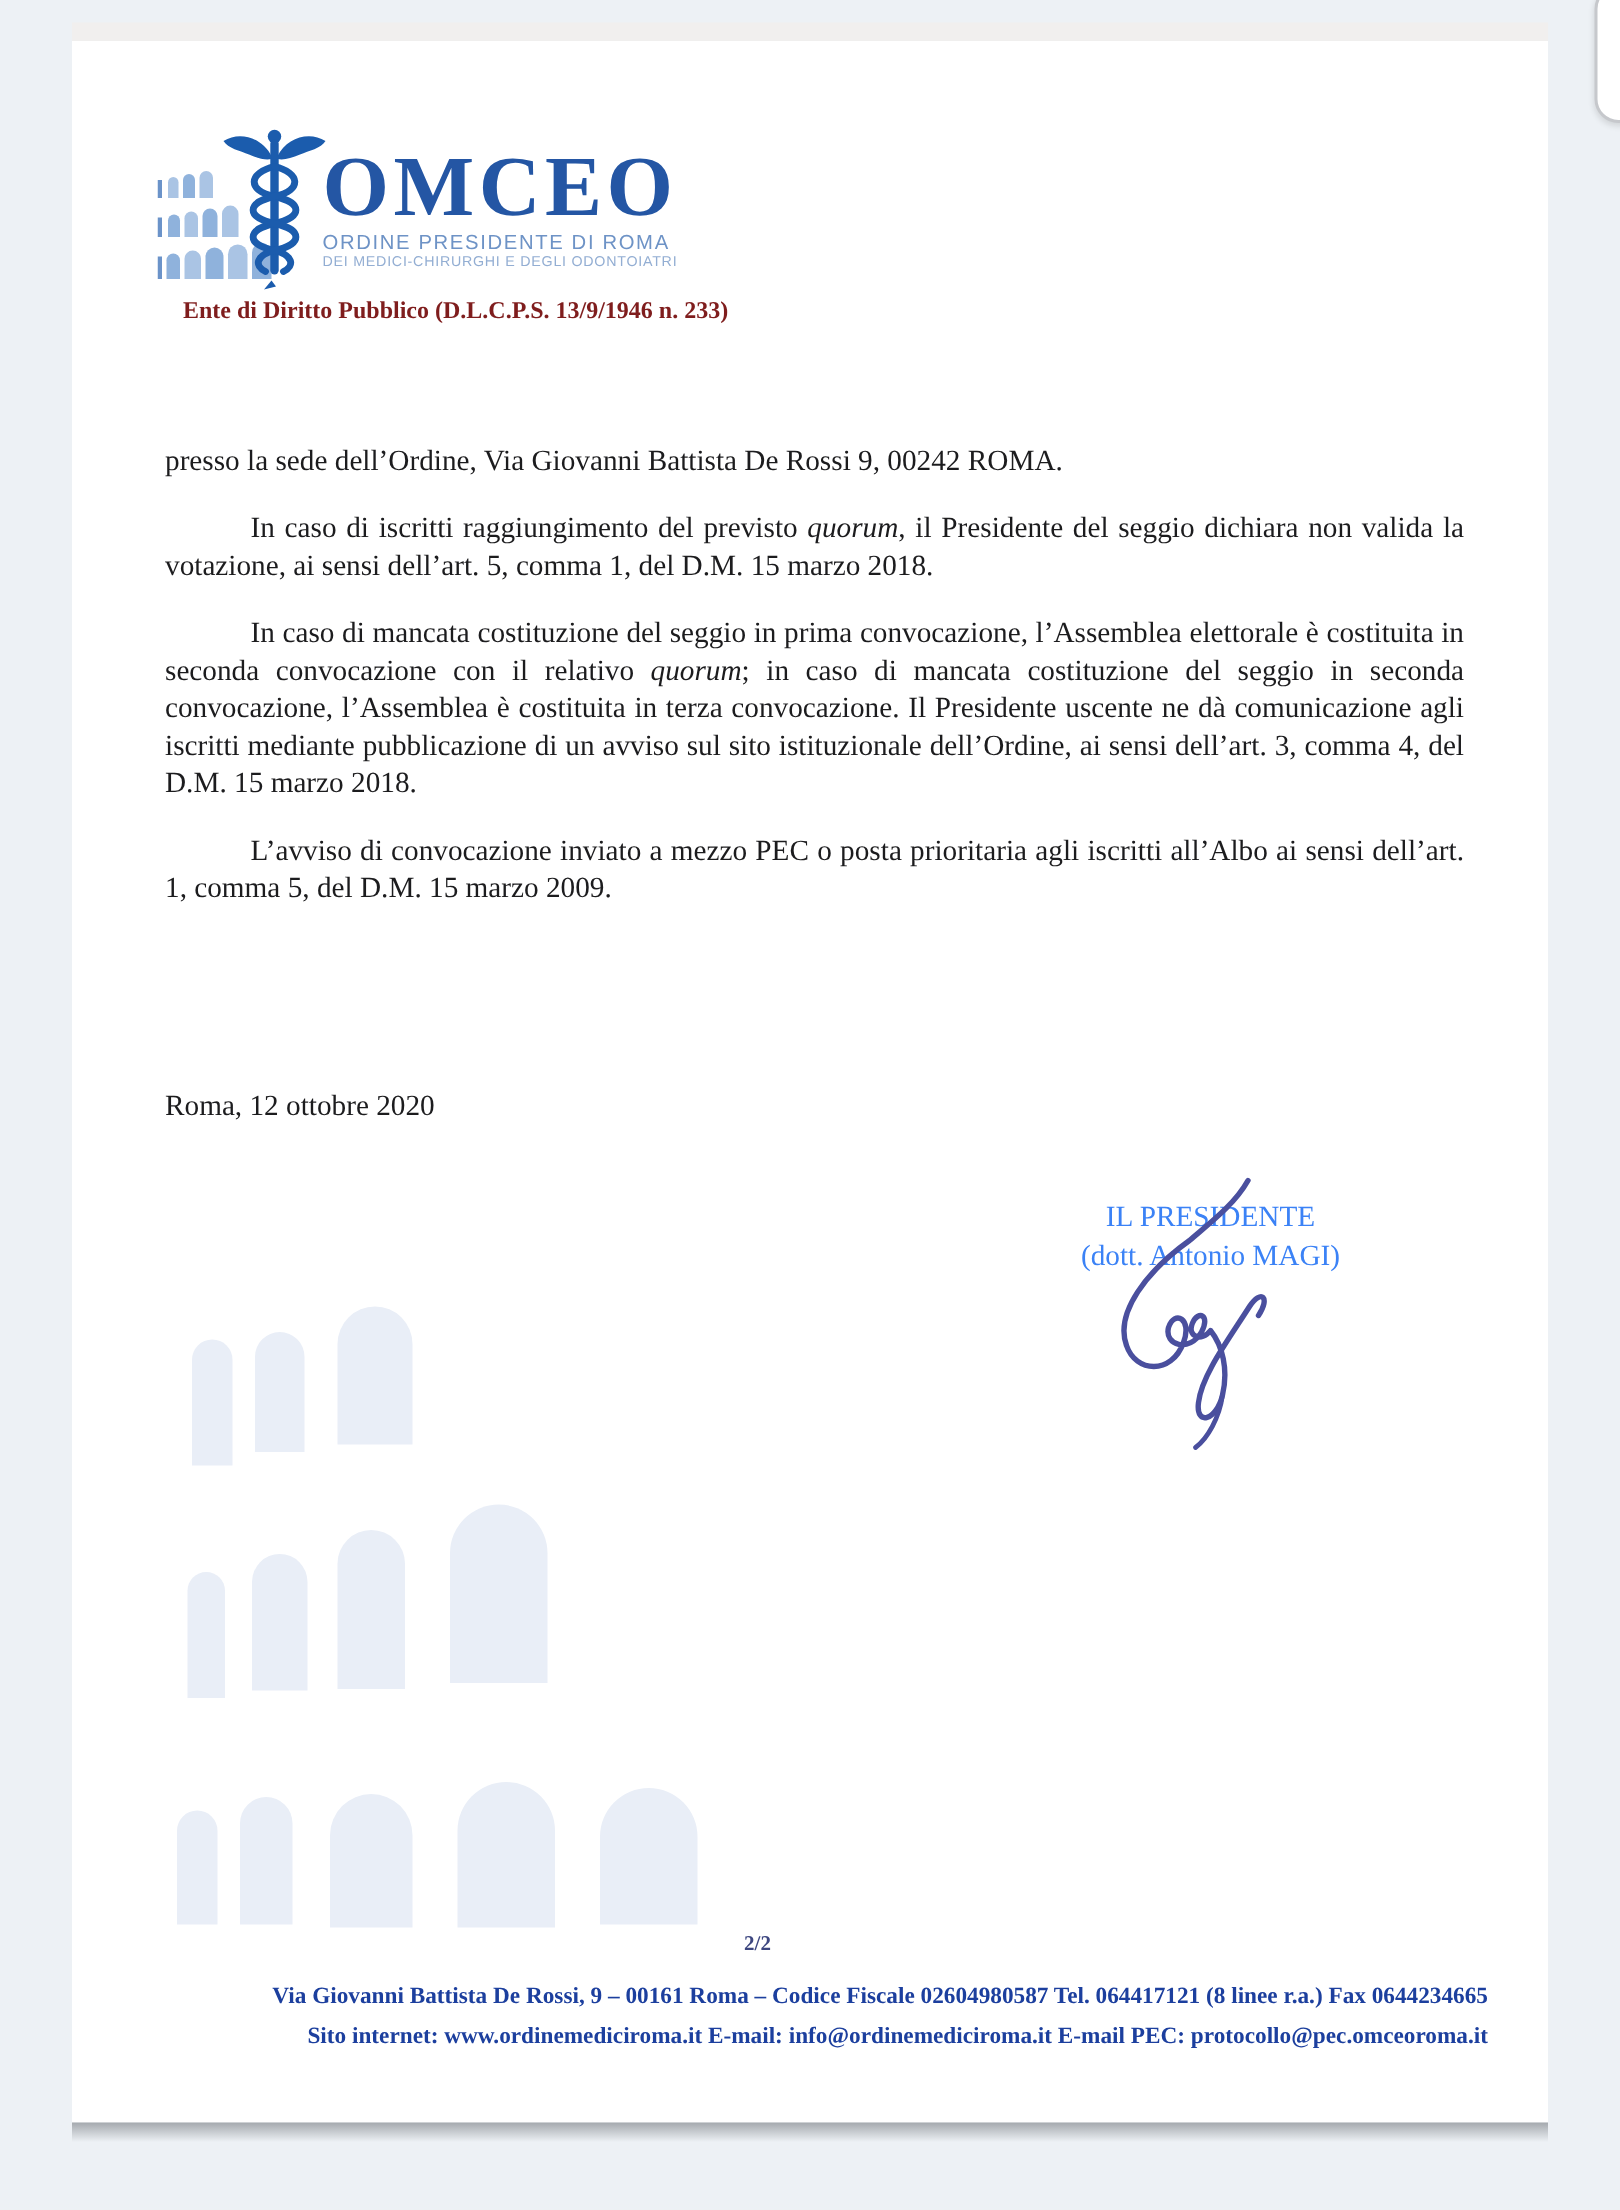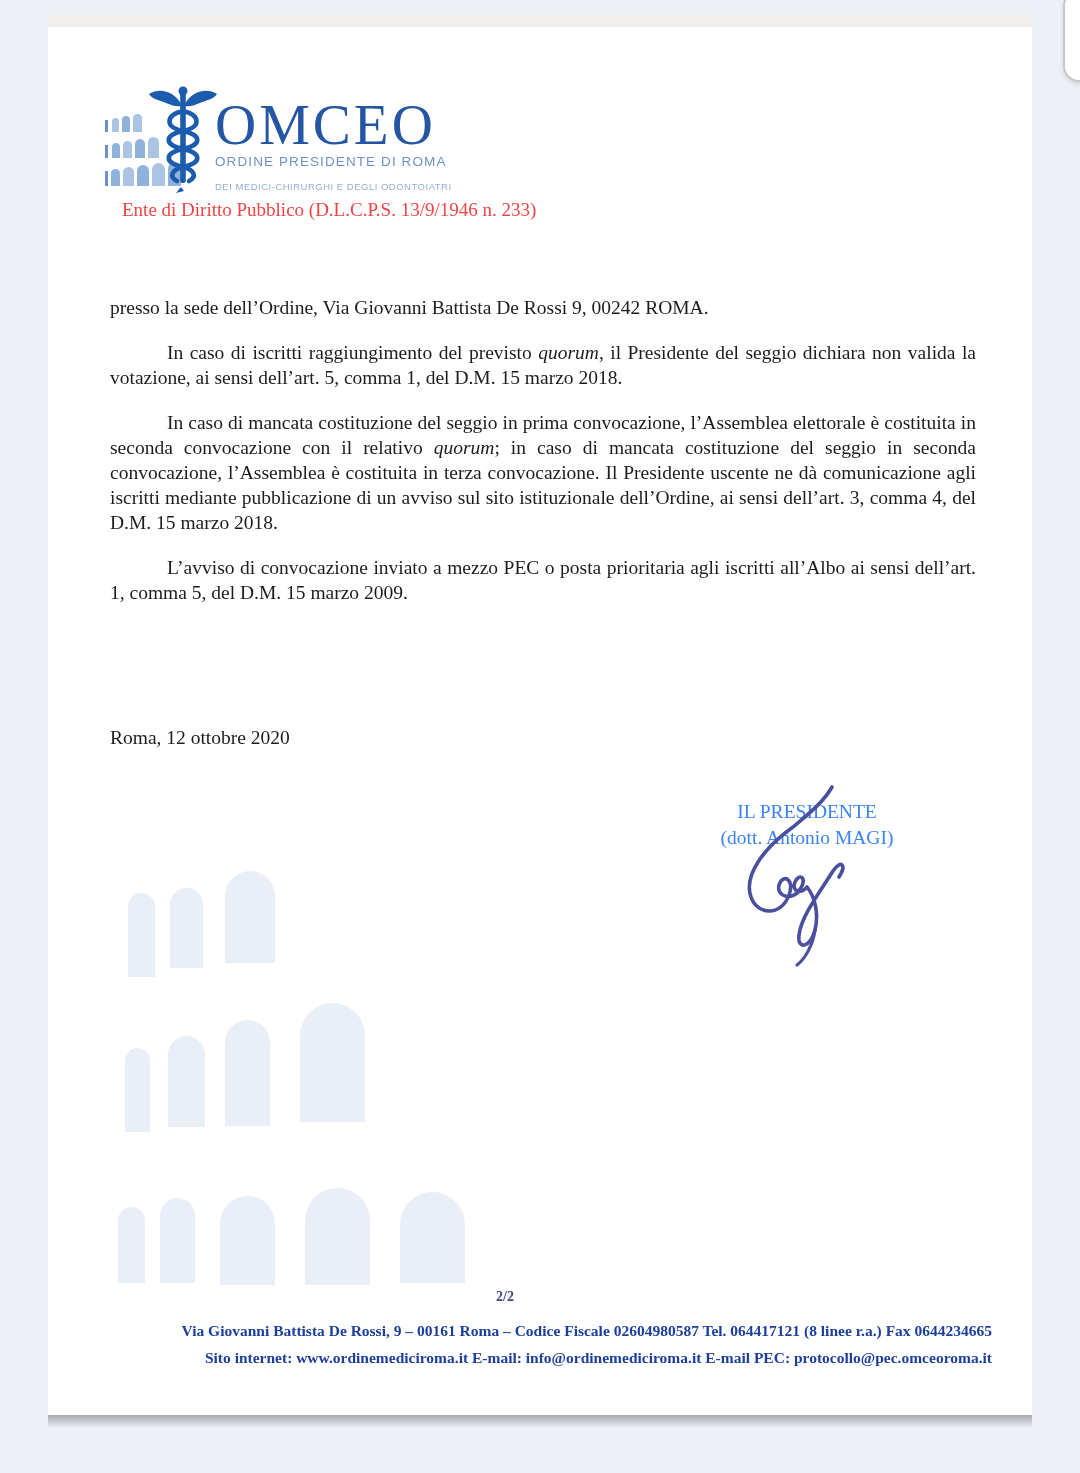--- a/index.html
+++ b/index.html
@@ -27,34 +27,34 @@
     position:absolute;left:1063px;top:-10px;width:60px;height:88px;
     background:#ffffff;border:2px solid #c6c8cc;border-radius:16px;
     box-shadow:0 2px 4px rgba(0,0,0,0.12);
   }
   
   .logo{position:absolute;left:52px;top:58px;width:420px;height:135px;}
   .colosseum-svg{position:absolute;left:5px;top:27px;width:78px;height:76px;}
   .caduceus-svg{position:absolute;left:48px;top:0px;width:70px;height:110px;}
   .logo-text{position:absolute;left:115px;top:12px;width:300px;}
   .logo-acronym{
-    font-family:"Liberation Serif", serif;font-weight:400;font-size:57px;
+    font-family:"Liberation Serif", serif;font-weight:700;font-size:57px;
     line-height:56px;color:#2456a4;letter-spacing:3px;
   }
   .logo-sub1{
     font-family:"Liberation Sans", sans-serif;font-size:13.5px;line-height:15px;
     color:#6e93c6;letter-spacing:1.1px;margin-top:1px;white-space:nowrap;
   }
   .logo-sub2{
     font-family:"Liberation Sans", sans-serif;font-size:9.5px;line-height:11px;
-    color:#93aed3;letter-spacing:0.5px;white-space:nowrap;margin-top:12px;
+    color:#93aed3;letter-spacing:0.5px;white-space:nowrap;
   }
   .entity-line{
     position:absolute;left:74px;top:172px;
-    font-size:19px;font-weight:400;color:#ef4444;white-space:nowrap;
+    font-size:16px;font-weight:700;color:#7f1d1d;white-space:nowrap;
   }
   
   .letter-body{
     position:absolute;left:62px;top:268px;width:866px;
     font-size:19.5px;line-height:25px;color:#1c1c1e;
   }
   .letter-body p{margin:0 0 20px 0;text-align:justify;}
   .letter-body p.indent{text-indent:57px;}
   .date-line{
     position:absolute;left:62px;top:664px;font-size:19.5px;color:#1c1c1e;margin-top:36px;

